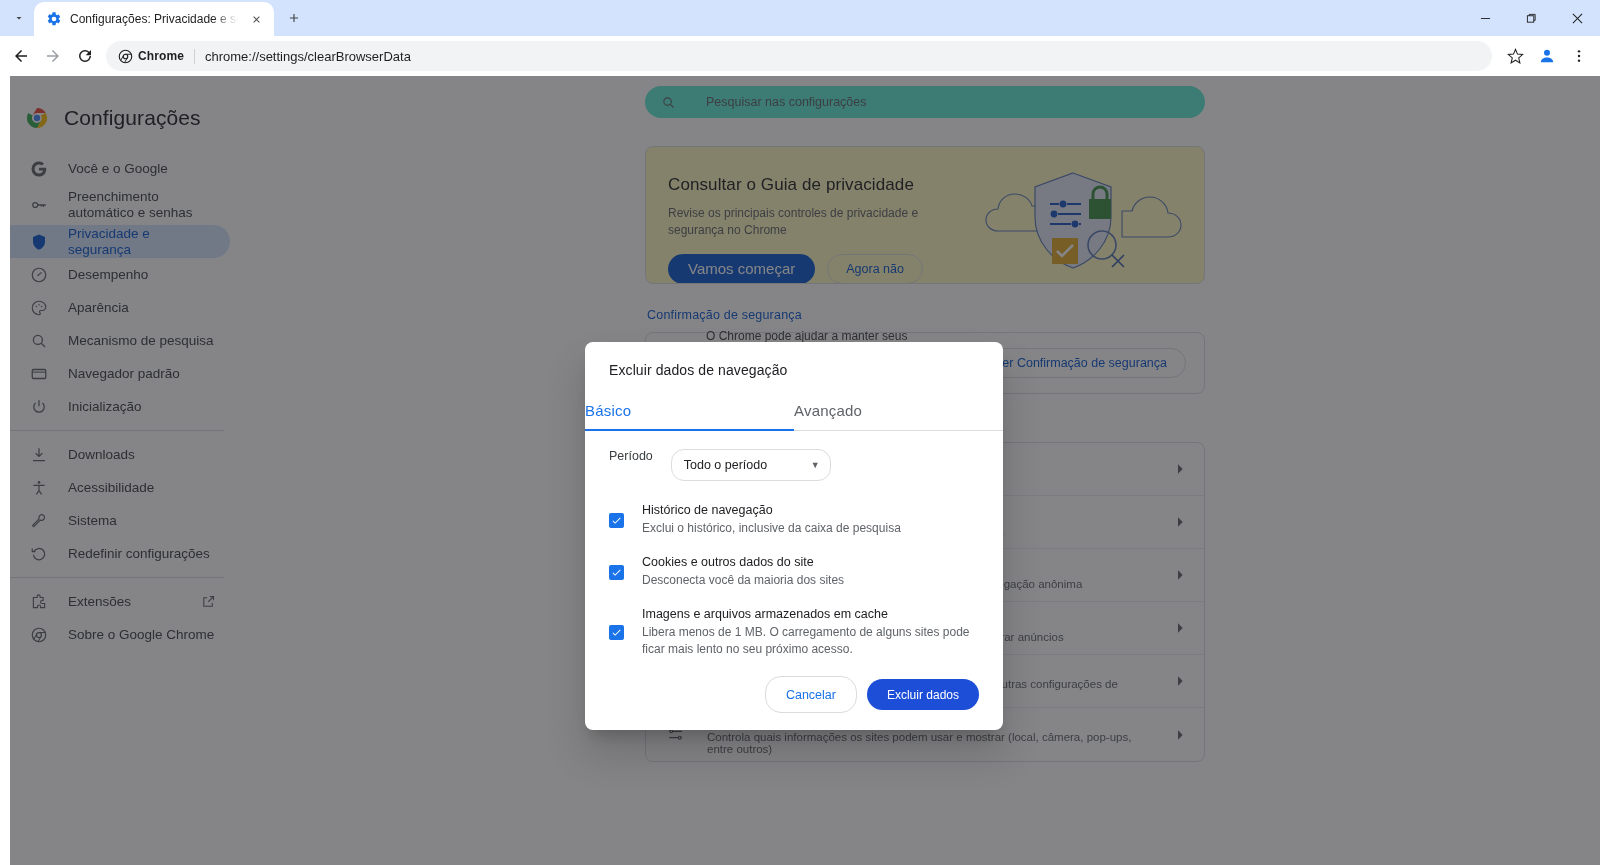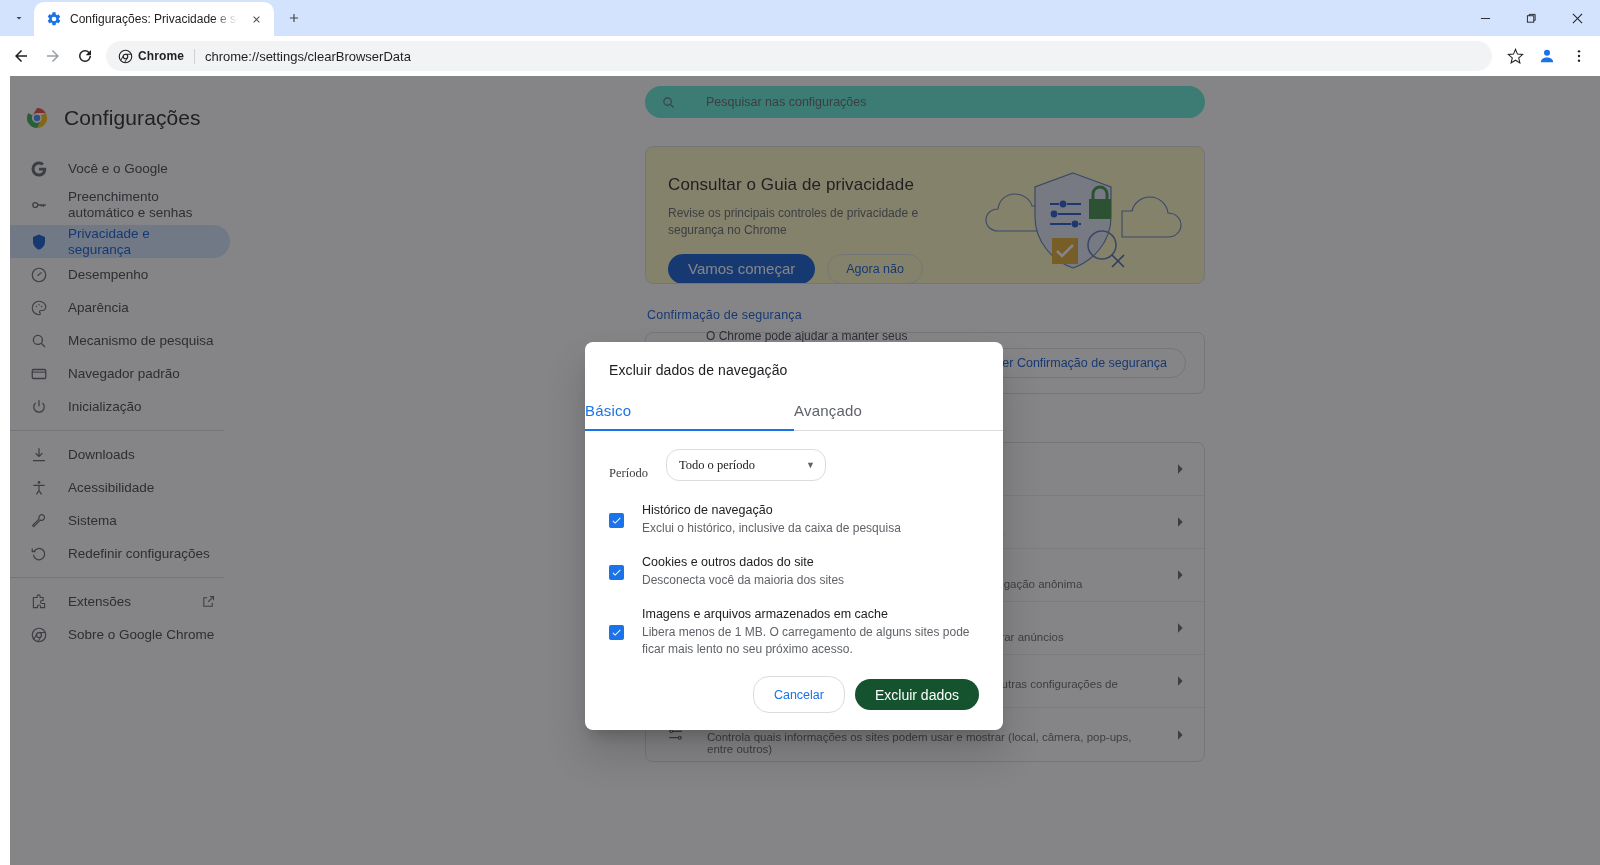--- a/index.html
+++ b/index.html
@@ -199,21 +199,21 @@
     flex: 1 1 50%; text-align: left; font-size: 15px; color: #5f6368;
     padding: 10px 0 11px 0; cursor: pointer; font-weight: 500; letter-spacing:.2px;
   }
   .dlg-tab.active { color: #1a73e8; }
   .dlg-tab-underline {
     position: absolute; bottom: -1px; left: 0; width: 50%; height: 2px;
     background: #1a73e8;
   }
   .dlg-body { padding: 18px 24px 0 24px; flex: 1 1 auto; }
 
-  .period-row { display: flex; align-items: flex-end; gap: 18px; font-family: Liberation Serif, serif; }
+  .period-row { display: flex; align-items: flex-start; gap: 18px; }
   .period-label { font-size: 12.5px; color: #3c4043; }
   .select-box {
     width: 160px; height: 32px; border: 1px solid #dadce0; border-radius: 13px;
     display: flex; align-items: center; justify-content: space-between;
     padding: 0 10px 0 12px; font-size: 12.5px; color: #202124; cursor: pointer;
     background: #fff;
   }
   .caret { font-size: 9px; color: #5f6368; }
 
   .cb-list { margin-top: 22px; }
@@ -230,22 +230,22 @@
   .dlg-actions {
     display: flex; justify-content: flex-end; align-items: center; gap: 10px;
     padding: 0 24px 22px 24px;
   }
   .dlg-cancel {
     border: 1px solid #dadce0; background: #fff; color: #1a73e8;
     border-radius: 16px; height: 37px; padding: 0 20px; font-size: 12.5px;
     cursor: pointer; font-family: inherit; font-weight: 500;
   }
   .dlg-confirm {
-    border: none; background: #14532d; color: #fff; border-radius: 16px;
-    height: 31px; padding: 0 20px; font-size: 14px; cursor: pointer;
+    border: none; background: #1d4ed8; color: #fff; border-radius: 16px;
+    height: 31px; padding: 0 20px; font-size: 12px; cursor: pointer;
     font-family: inherit; font-weight: 500; text-align: center;
   }
 </style>
 </head>
 <body>
 
 <div class="browser">
 
   <div class="tabstrip">
     <div class="tabstrip-left">

